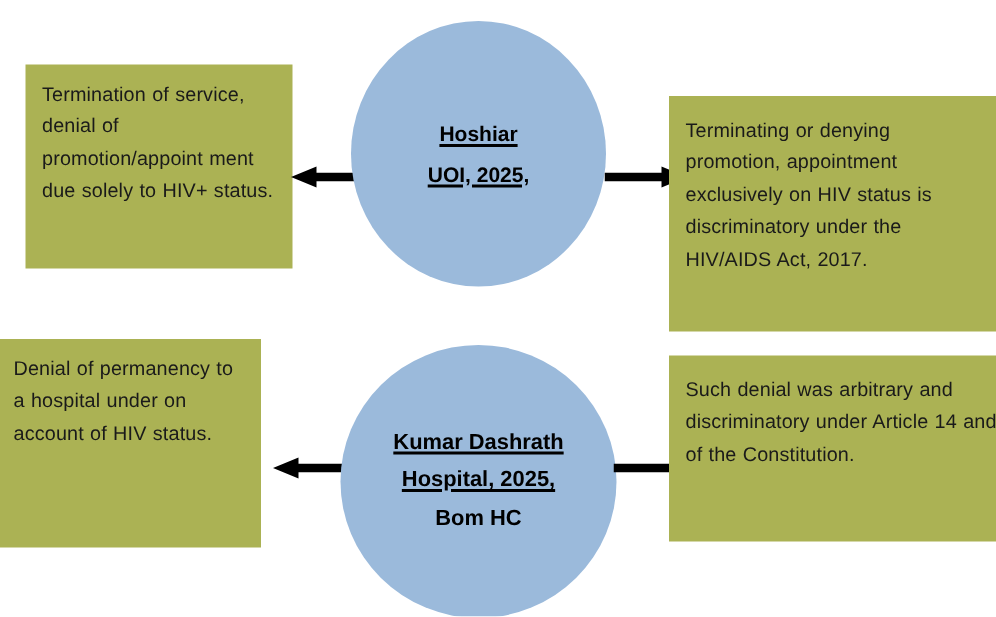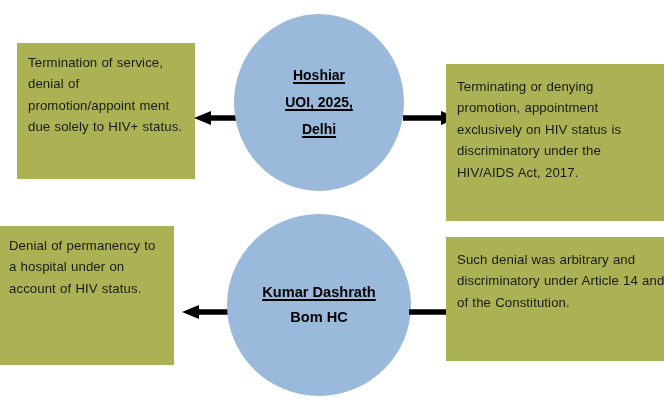--- a/index.html
+++ b/index.html
@@ -68,21 +68,21 @@
   .case-circle .ln.plain {
     text-decoration: none;
   }
 
   #circle-top {
     left: 234px; top: 14px; width: 170px; height: 177px;
     font-size: 14px;
     line-height: 1.92;
   }
   #circle-bottom {
-    left: 227px; top: 214px; width: 184px; height: 182px;
+    left: 227px; top: 230px; width: 184px; height: 182px;
     font-size: 14.6px;
     line-height: 1.72;
   }
 
   
   .arrow {
     position: absolute;
     height: 22px;
     display: block;
   }
@@ -105,21 +105,20 @@
   <div class="arrow" id="arrow-tl">
     <svg width="56" height="22" viewBox="0 0 56 22" aria-hidden="true">
       <path d="M56 8.2 H18 V4.0 L1 11 L18 18 V13.8 H56 Z" fill="#000000"></path>
     </svg>
   </div>
 
   <div class="case-circle" id="circle-top">
     <span class="lines">
       <span class="ln">Hoshiar</span>
       <span class="ln">UOI, 2025,</span>
-      <span class="ln">Delhi</span>
     </span>
   </div>
 
   <div class="arrow" id="arrow-tr">
     <svg width="56" height="22" viewBox="0 0 56 22" aria-hidden="true">
       <path d="M0 8.2 H38 V4.0 L55 11 L38 18 V13.8 H0 Z" fill="#000000"></path>
     </svg>
   </div>
 
   <div class="fact-box" id="box-tr">
@@ -132,20 +131,21 @@
 
   <div class="arrow" id="arrow-bl">
     <svg width="56" height="22" viewBox="0 0 56 22" aria-hidden="true">
       <path d="M56 8.2 H18 V4.0 L1 11 L18 18 V13.8 H56 Z" fill="#000000"></path>
     </svg>
   </div>
 
   <div class="case-circle" id="circle-bottom">
     <span class="lines">
       <span class="ln">Kumar Dashrath</span>
+      <span class="ln">Hospital, 2025,</span>
       <span class="ln plain">Bom HC</span>
     </span>
   </div>
 
   <div class="arrow" id="arrow-br">
     <svg width="56" height="22" viewBox="0 0 56 22" aria-hidden="true">
       <path d="M0 8.2 H38 V4.0 L55 11 L38 18 V13.8 H0 Z" fill="#000000"></path>
     </svg>
   </div>
 

